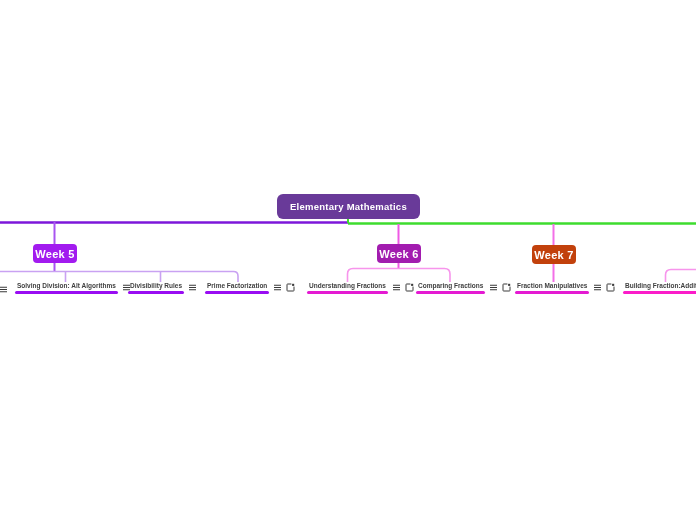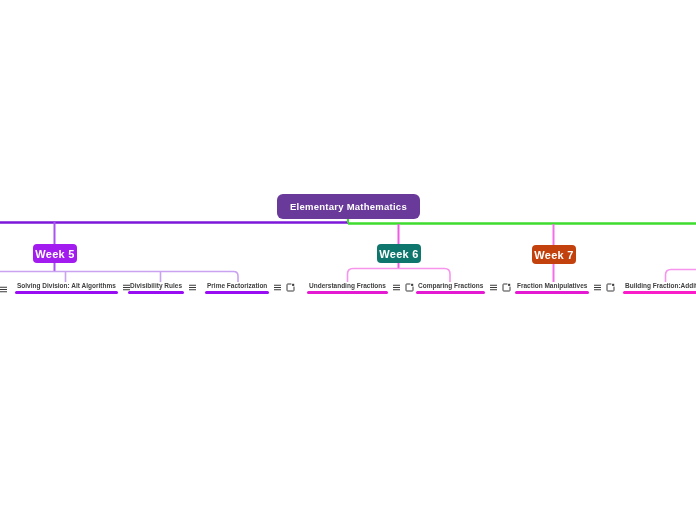--- a/index.html
+++ b/index.html
@@ -5,21 +5,21 @@
   html,body{margin:0;padding:0;background:#fff;}
   body{position:relative;width:696px;height:520px;overflow:hidden;
        font-family:"Liberation Sans","DejaVu Sans",sans-serif;}
   svg.wires{position:absolute;left:0;top:0;pointer-events:none;}
   .node{position:absolute;display:flex;align-items:center;justify-content:center;
         color:#fff;font-weight:bold;box-sizing:border-box;cursor:default;}
   .root{left:277px;top:194px;width:143px;height:25px;background:#693a99;
         border-radius:6px;font-size:9.5px;letter-spacing:.25px;}
   .week{width:44px;height:19px;border-radius:4px;font-size:11px;letter-spacing:.3px;}
   .week5{left:33px;top:244px;background:#a21bef;}
-  .week6{left:377px;top:244px;background:#0f766e;}
+  .week6{left:377px;top:244px;background:#a21caf;}
   .week7{left:532px;top:245px;background:#c2410c;}
   .topic{position:absolute;top:282px;display:flex;align-items:flex-start;gap:4px;}
   .tcol{display:flex;flex-direction:column;align-items:center;}
   .tlabel{font-size:6.5px;font-weight:bold;color:#3f3f3f;white-space:nowrap;padding:0 2px;}
   .tbar{height:3px;border-radius:2px;align-self:stretch;margin-top:1.5px;}
   .ul-violet .tbar{background:#990df2;}
   .ul-magenta .tbar{background:#e41ad2;}
   .ul-pink .tbar{background:#fb1cc9;}
   .t1{left:15px;} .t2{left:128px;} .t3{left:205px;} .t4{left:307px;}
   .t5{left:416px;} .t6{left:515px;} .t7{left:623px;}

